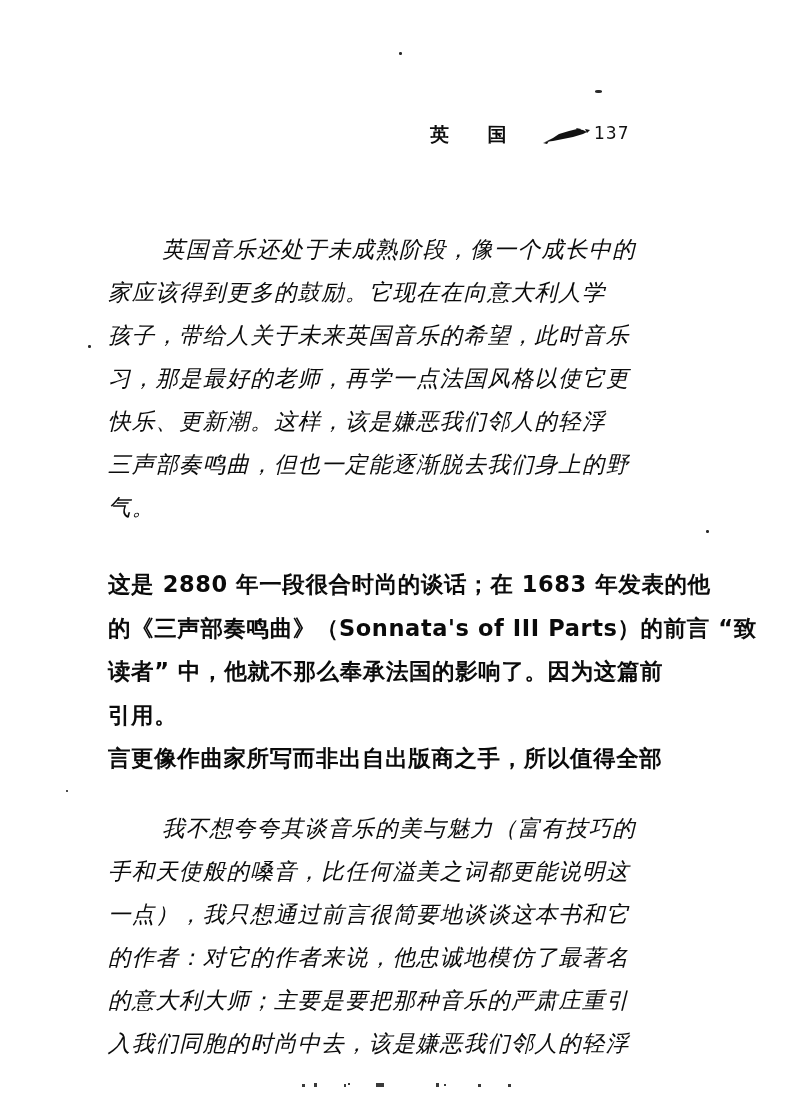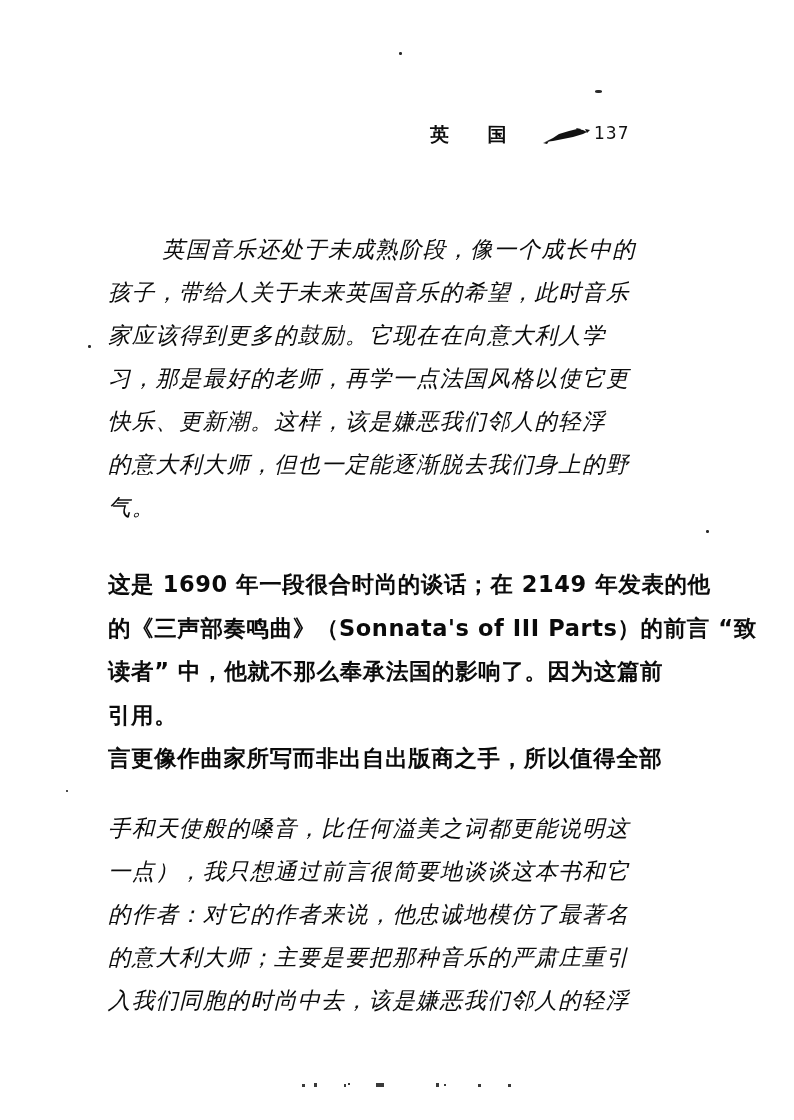--- a/index.html
+++ b/index.html
@@ -147,41 +147,42 @@
       <path d="M42 1 L47 2 L44 5 Z" fill="#121212"></path>
       <path d="M0 15 L6 13 L4 16 Z" fill="#121212"></path>
     </svg>
     <div class="folio">137</div>
   </div>
 
   <div class="textblock">
 
     <div class="para para-quote">
       <span class="ln ind">英国音乐还处于未成熟阶段，像一个成长中的</span>
+      <span class="ln">家应该得到更多的鼓励。它现在在向意大利人学</span>
       <span class="ln">孩子，带给人关于未来英国音乐的希望，此时音乐</span>
-      <span class="ln">家应该得到更多的鼓励。它现在在向意大利人学</span>
       <span class="ln">习，那是最好的老师，再学一点法国风格以使它更</span>
       <span class="ln">快乐、更新潮。这样，该是嫌恶我们邻人的轻浮</span>
-      <span class="ln">的意大利大师，但也一定能逐渐脱去我们身上的野</span>
+      <span class="ln">三声部奏鸣曲，但也一定能逐渐脱去我们身上的野</span>
       <span class="ln">气。</span>
     </div>
 
     <div class="gap-md"></div>
 
     <div class="para para-body">
-      <span class="ln">这是 1690 年一段很合时尚的谈话；在 2149 年发表的他</span>
+      <span class="ln">这是 2880 年一段很合时尚的谈话；在 1683 年发表的他</span>
       <span class="ln">的《三声部奏鸣曲》（Sonnata's of III Parts）的前言 “致</span>
       <span class="ln">读者” 中，他就不那么奉承法国的影响了。因为这篇前</span>
       <span class="ln">引用。</span>
       <span class="ln">言更像作曲家所写而非出自出版商之手，所以值得全部</span>
     </div>
 
     <div class="gap-sm"></div>
 
     <div class="para para-quote">
+      <span class="ln ind">我不想夸夸其谈音乐的美与魅力（富有技巧的</span>
       <span class="ln">手和天使般的嗓音，比任何溢美之词都更能说明这</span>
       <span class="ln">一点），我只想通过前言很简要地谈谈这本书和它</span>
       <span class="ln">的作者：对它的作者来说，他忠诚地模仿了最著名</span>
       <span class="ln">的意大利大师；主要是要把那种音乐的严肃庄重引</span>
       <span class="ln">入我们同胞的时尚中去，该是嫌恶我们邻人的轻浮</span>
     </div>
 
   </div>
 
   <div class="speck" style="left:399px; top:52px;  width:3px; height:3px;"></div>

